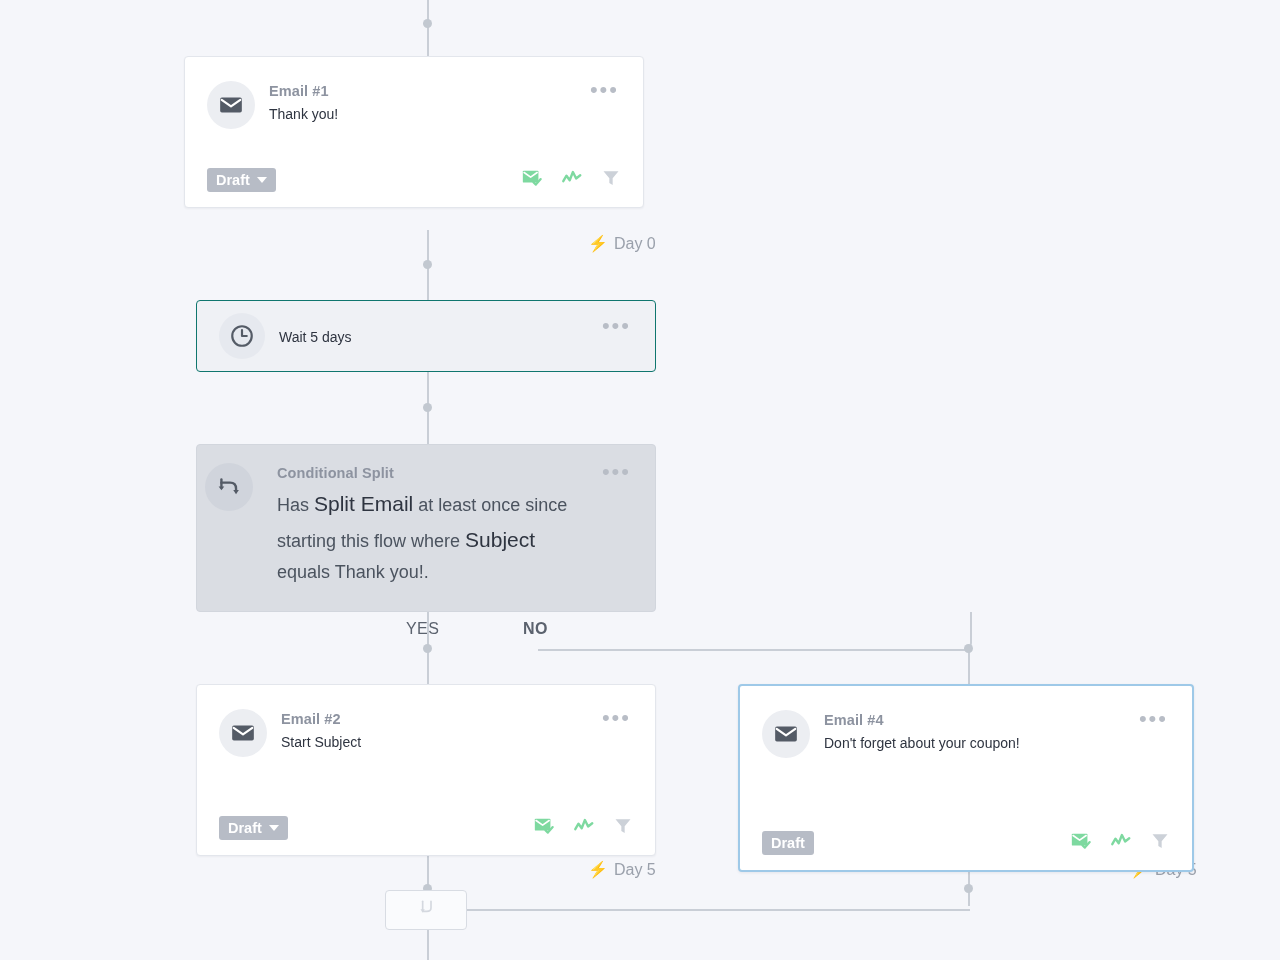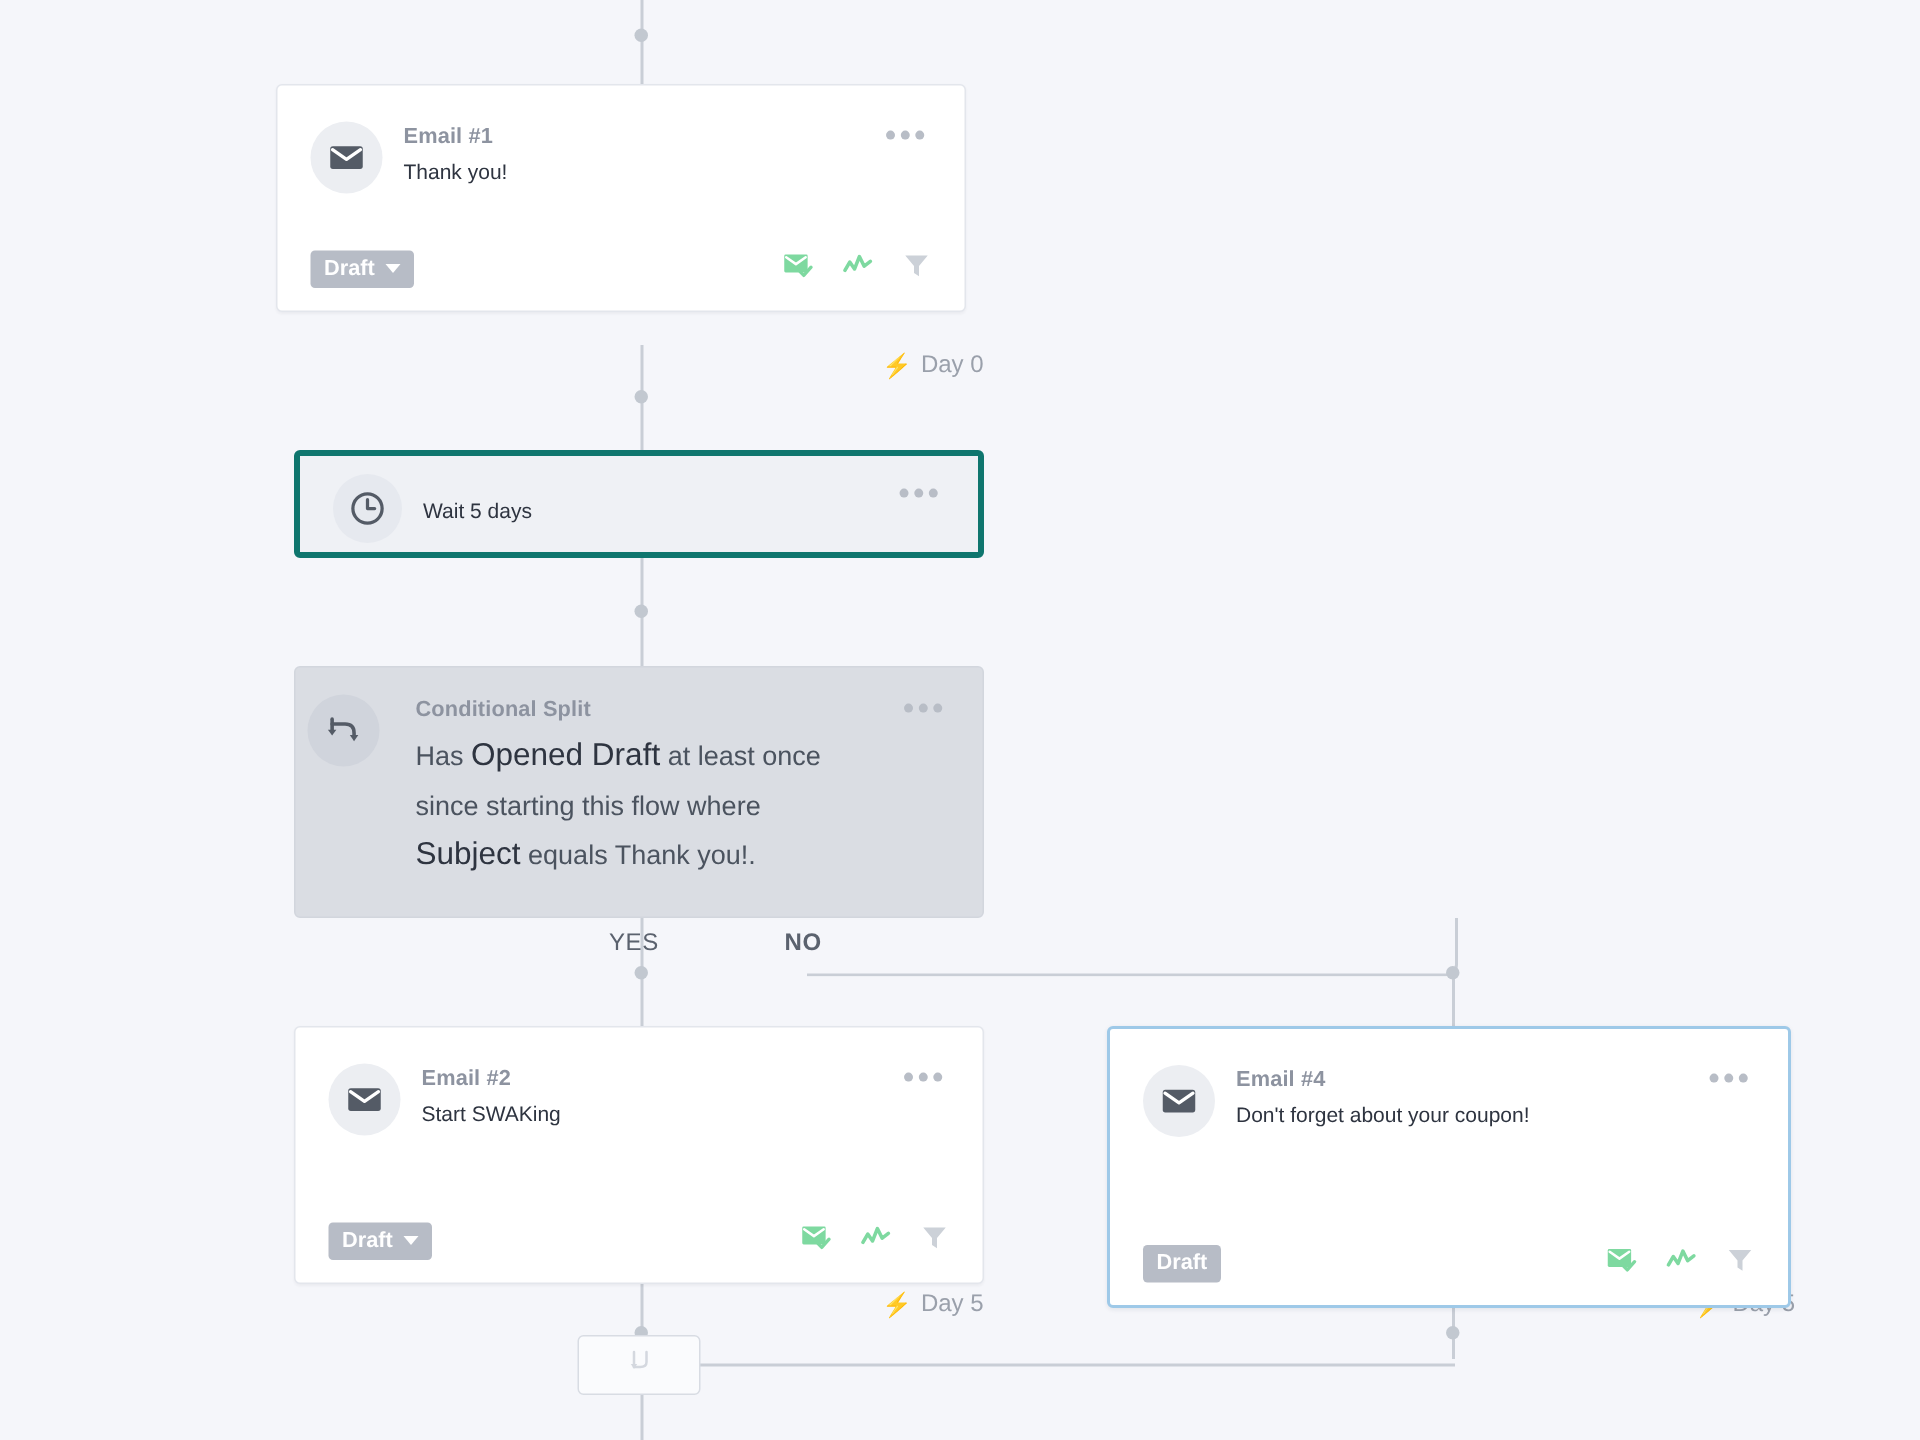--- a/index.html
+++ b/index.html
@@ -57,21 +57,21 @@
     background: #ffffff;
     border: 1px solid #e3e6ec;
     box-shadow: 0 1px 2px rgba(30,40,60,0.05);
   }
   .node-email.selected {
     border: 2px solid #9ec9e8;
     box-shadow: 0 1px 3px rgba(30,40,60,0.08);
   }
   .node-wait {
     background: #eff1f5;
-    border: 4px solid #0f766e;
+    border: 1px solid #0f766e;
   }
   .node-split {
     background: #dadde3;
     border: 1px solid #d2d6dd;
   }
 
   .node-head {
     display: flex;
     align-items: flex-start;
     padding: 24px 22px 0 22px;
@@ -306,41 +306,41 @@
         <svg width="26" height="26" viewBox="0 0 24 24" aria-hidden="true">
           <path d="M5 5 V12.5" fill="none" stroke="#545b66" stroke-width="2.2" stroke-linecap="round"></path>
           <path d="M5 8 H13 Q18.5 8 18.5 13.5 V15.5" fill="none" stroke="#545b66" stroke-width="2.2" stroke-linecap="round" stroke-linejoin="round"></path>
           <path d="M2.4 11.5 L5 15 L7.6 11.5 Z" fill="#545b66"></path>
           <path d="M15.9 14.8 L18.5 18.6 L21.1 14.8 Z" fill="#545b66"></path>
         </svg>
       </div>
       <div class="node-body">
         <div class="node-type">Conditional Split</div>
         <div class="node-desc">
-          <span>Has </span><span class="strong">Opened Draft</span><span> at least once since starting this flow where </span><span class="strong">Subject</span><span> equals Thank you!.</span>
+          <span>Has </span><span class="strong">Split Email</span><span> at least once since starting this flow where </span><span class="strong">Subject</span><span> equals Thank you!.</span>
         </div>
       </div>
       <div class="kebab">•••</div>
     </div>
   </div>
 
   <div class="branch-label" style="left:406px; top:620px;">YES</div>
   <div class="branch-label" style="left:523px; top:620px;font-weight:bold;">NO</div>
 
   <div class="node node-email" style="left:196px; top:684px; width:460px; height:172px;">
     <div class="node-head">
       <div class="avatar">
         <svg width="26" height="26" viewBox="0 0 24 24" aria-hidden="true">
           <rect x="2" y="5" width="20" height="14" rx="1.6" fill="#545b66"></rect>
           <path d="M3.4 7.2 L12 13.2 L20.6 7.2" fill="none" stroke="#ffffff" stroke-width="2" stroke-linecap="round" stroke-linejoin="round"></path>
         </svg>
       </div>
       <div class="node-body">
         <div class="node-type">Email #2</div>
-        <div class="node-title">Start SWAKing</div>
+        <div class="node-title">Start Subject</div>
       </div>
       <div class="kebab">•••</div>
     </div>
     <div class="node-foot">
       <div class="badge">
         <span>Draft</span>
         <span class="caret"></span>
       </div>
       <div class="foot-icons">
         <span class="ic">

